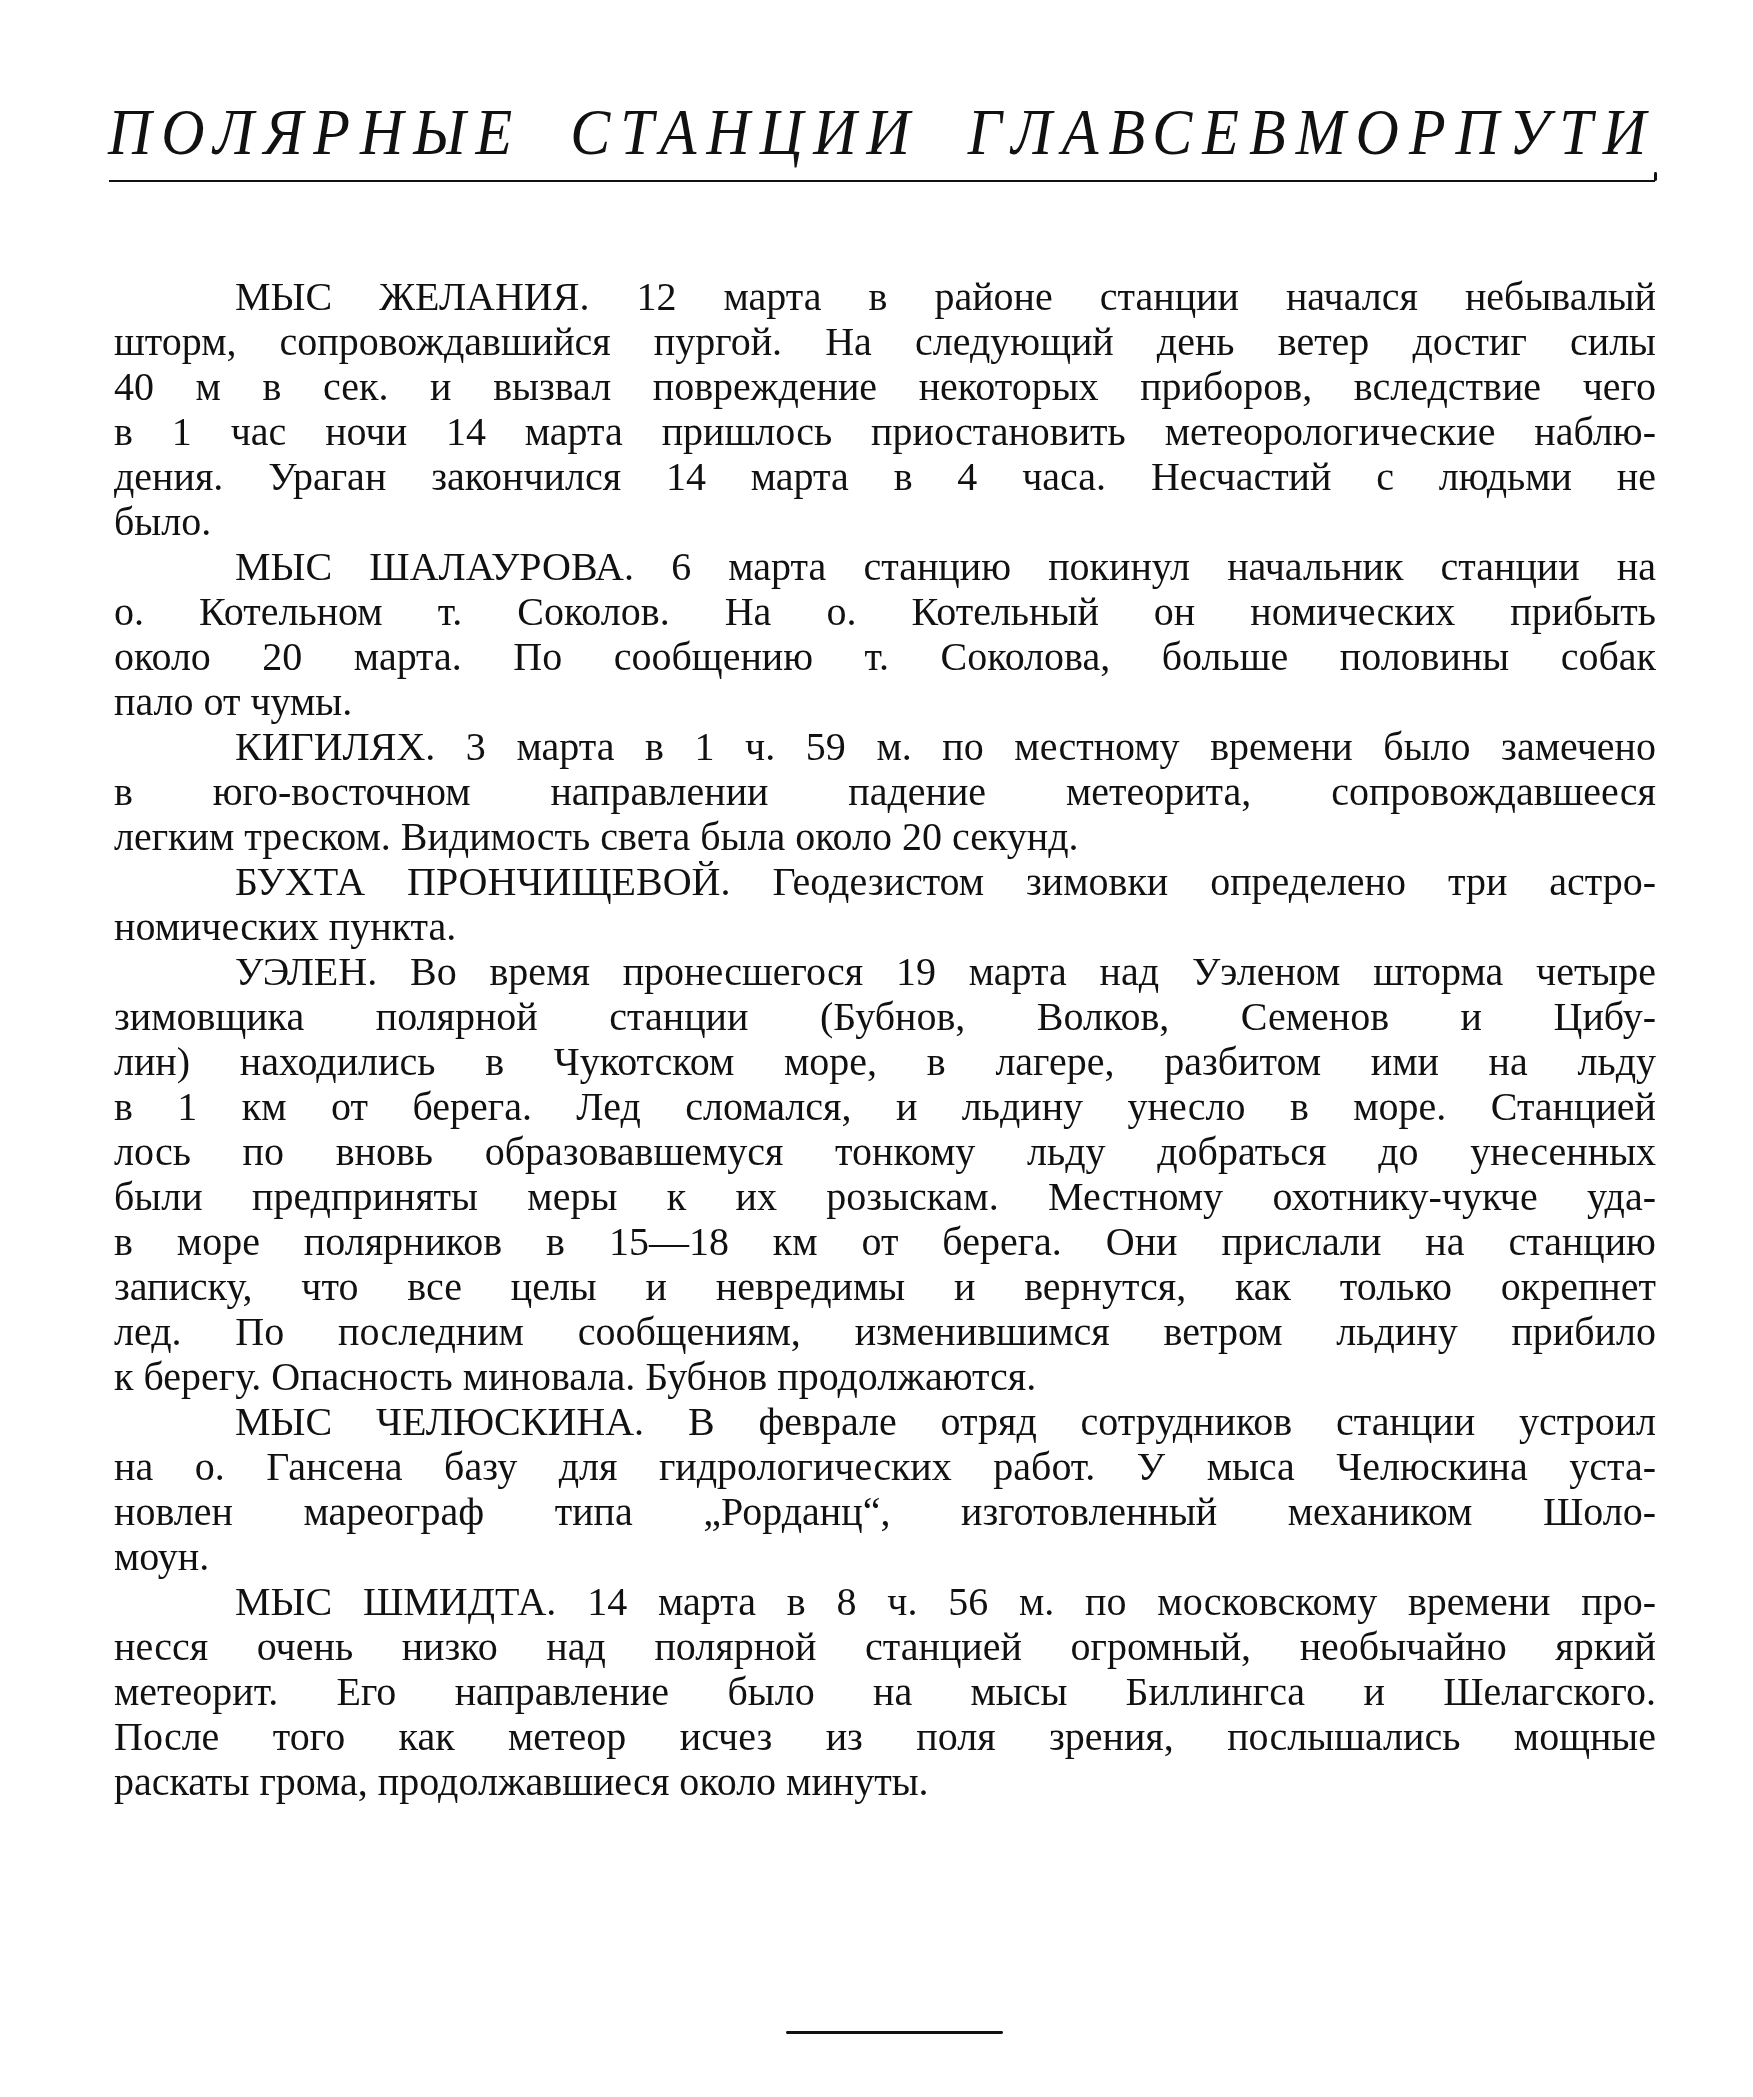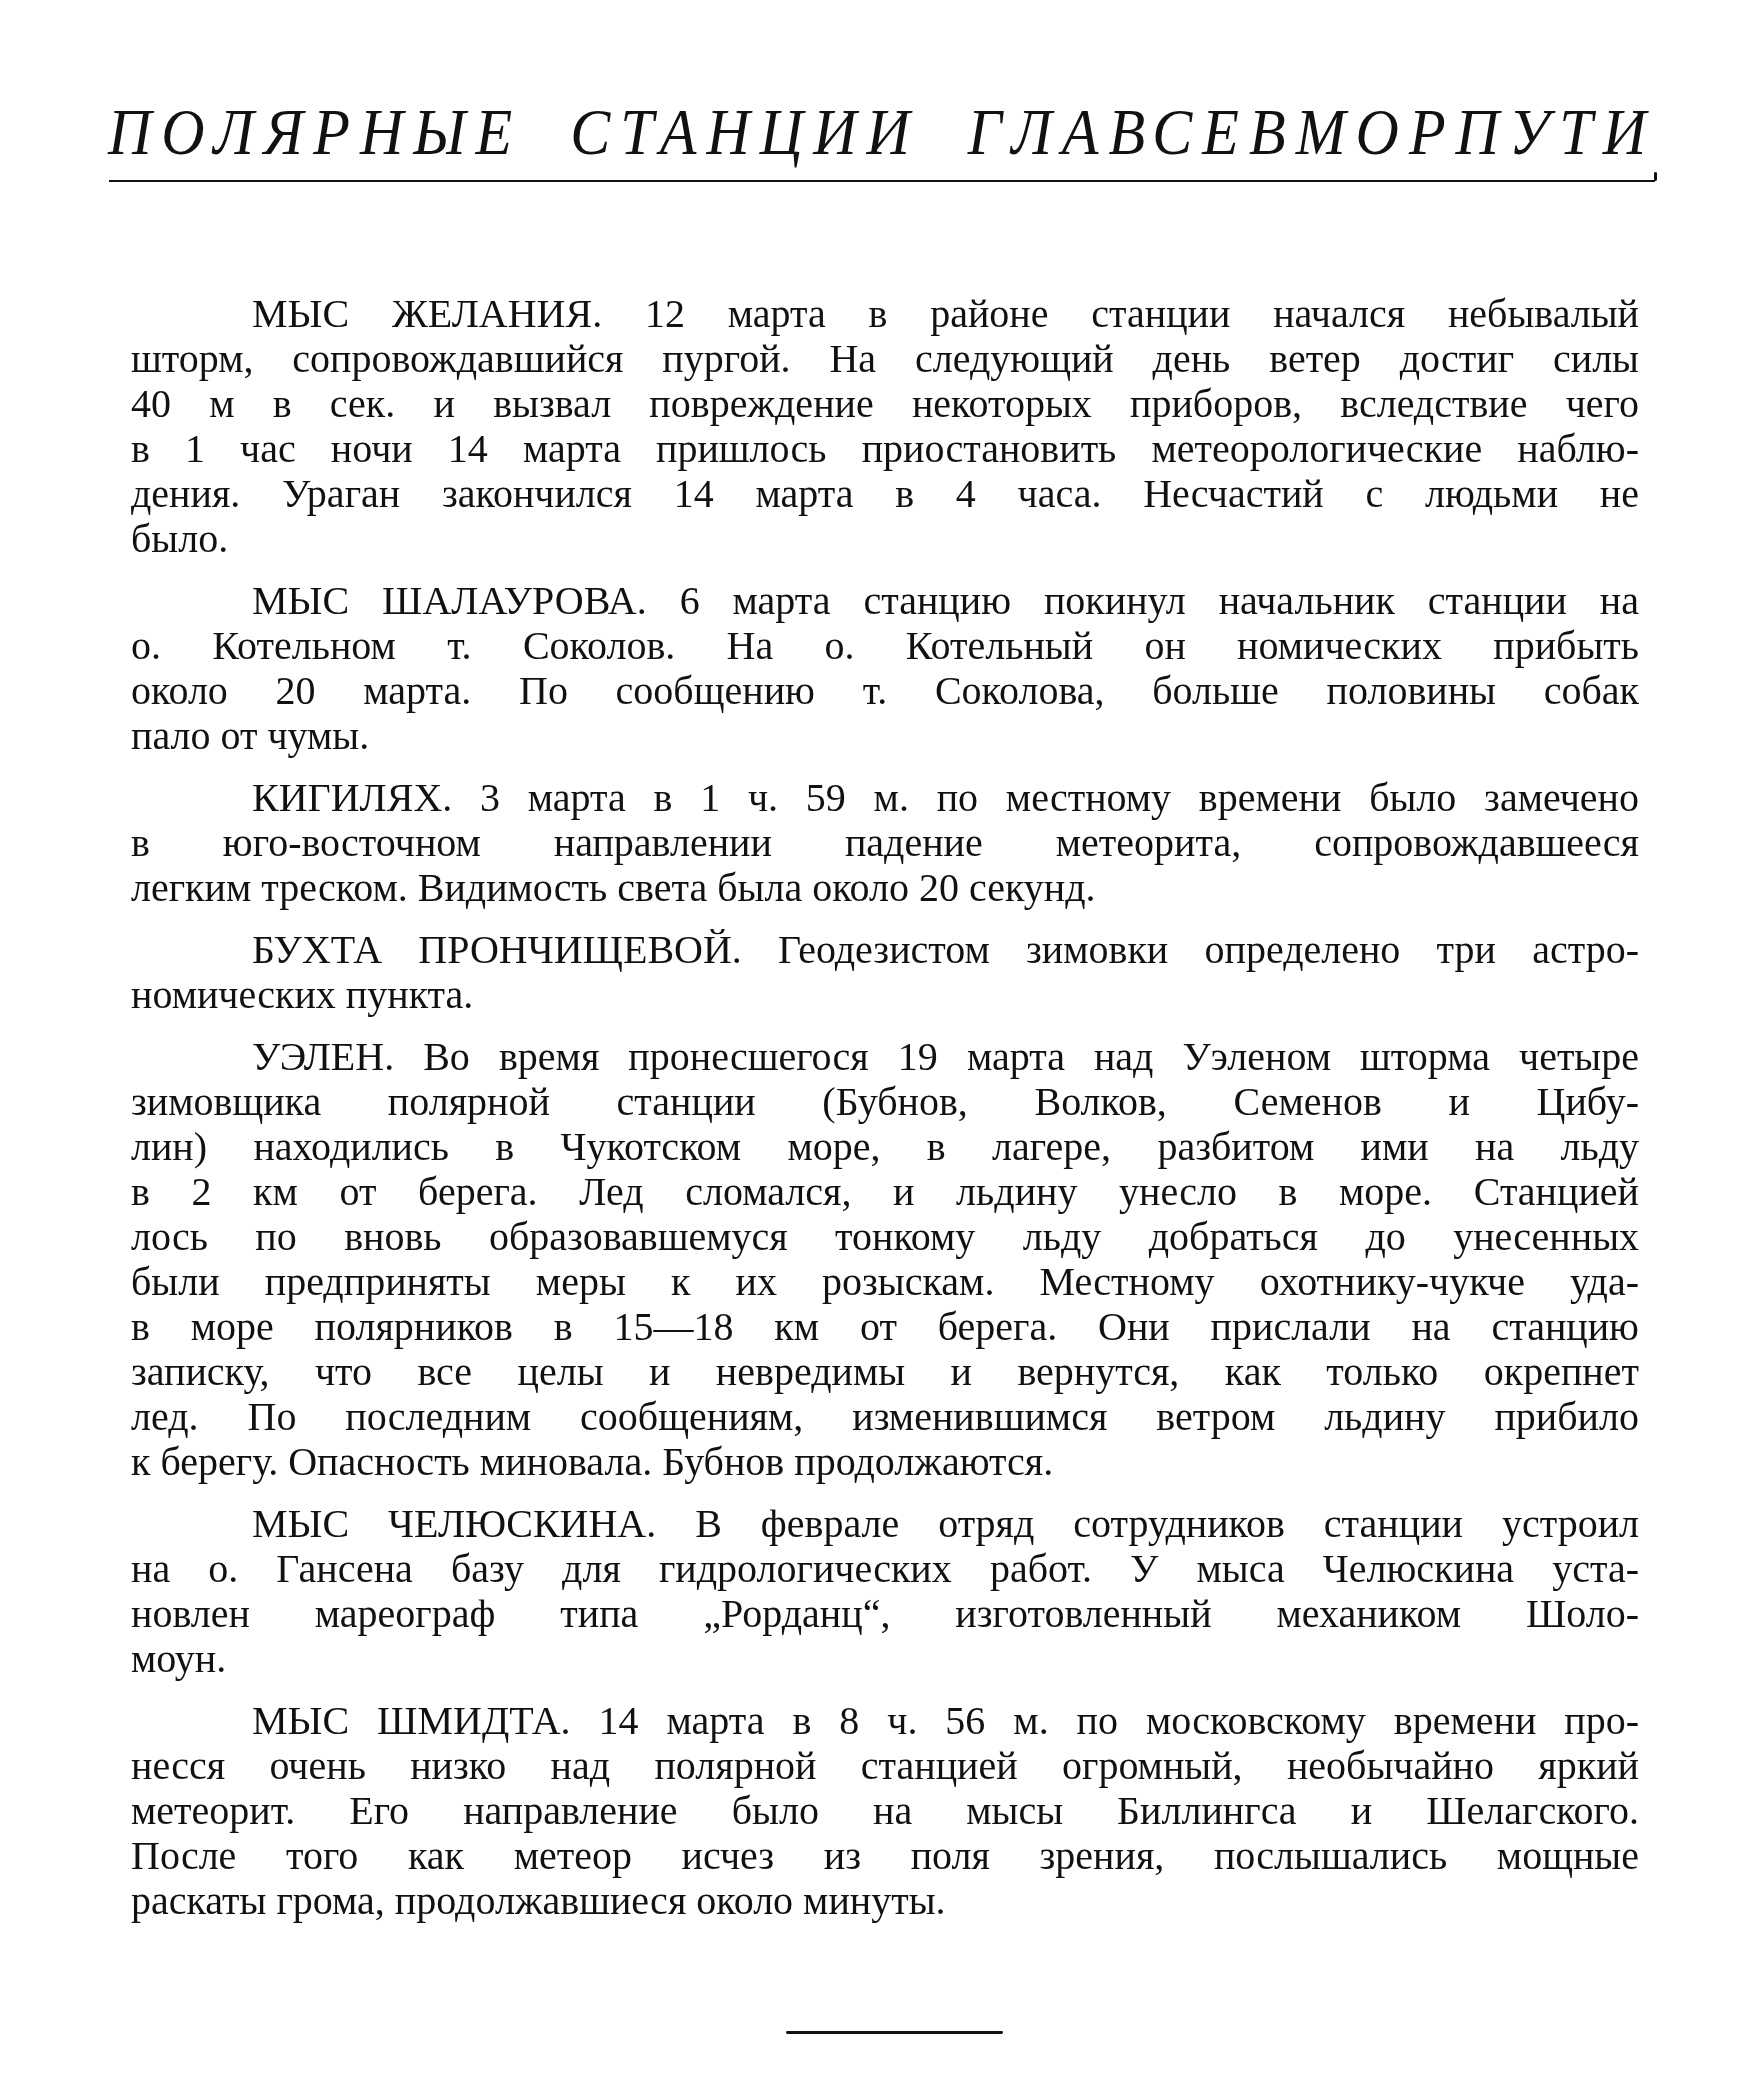--- a/index.html
+++ b/index.html
@@ -53,21 +53,21 @@
     background: #111;
     border-radius: 1.4px;
   }
   .article {
     position: absolute;
     left: 114px;
     top: 274px;
     width: 1542px;
   }
   .para {
-    margin: 17px;
+    margin: 0;
   }
   .line {
     display: block;
     font-size: 40px;
     line-height: 45px;
     height: 45px;
     white-space: nowrap;
     text-align: justify;
     text-align-last: justify;
     overflow: visible;
@@ -122,21 +122,21 @@
 
   <p class="para">
     <span class="line first">БУХТА ПРОНЧИЩЕВОЙ. Геодезистом зимовки определено три астро-</span>
     <span class="line last">номических пункта.</span>
   </p>
 
   <p class="para">
     <span class="line first">УЭЛЕН. Во время пронесшегося 19 марта над Уэленом шторма четыре</span>
     <span class="line">зимовщика полярной станции (Бубнов, Волков, Семенов и Цибу-</span>
     <span class="line">лин) находились в Чукотском море, в лагере, разбитом ими на льду</span>
-    <span class="line">в 2 км от берега. Лед сломался, и льдину унесло в море. Станцией</span>
+    <span class="line">в 1 км от берега. Лед сломался, и льдину унесло в море. Станцией</span>
     <span class="line">лось по вновь образовавшемуся тонкому льду добраться до унесенных</span>
     <span class="line">были предприняты меры к их розыскам. Местному охотнику-чукче уда-</span>
     <span class="line">в море полярников в 15—18 км от берега. Они прислали на станцию</span>
     <span class="line">записку, что все целы и невредимы и вернутся, как только окрепнет</span>
     <span class="line">лед. По последним сообщениям, изменившимся ветром льдину прибило</span>
     <span class="line last">к берегу. Опасность миновала. Бубнов продолжаются.</span>
   </p>
 
   <p class="para">
     <span class="line first">МЫС ЧЕЛЮСКИНА. В феврале отряд сотрудников станции устроил</span>

